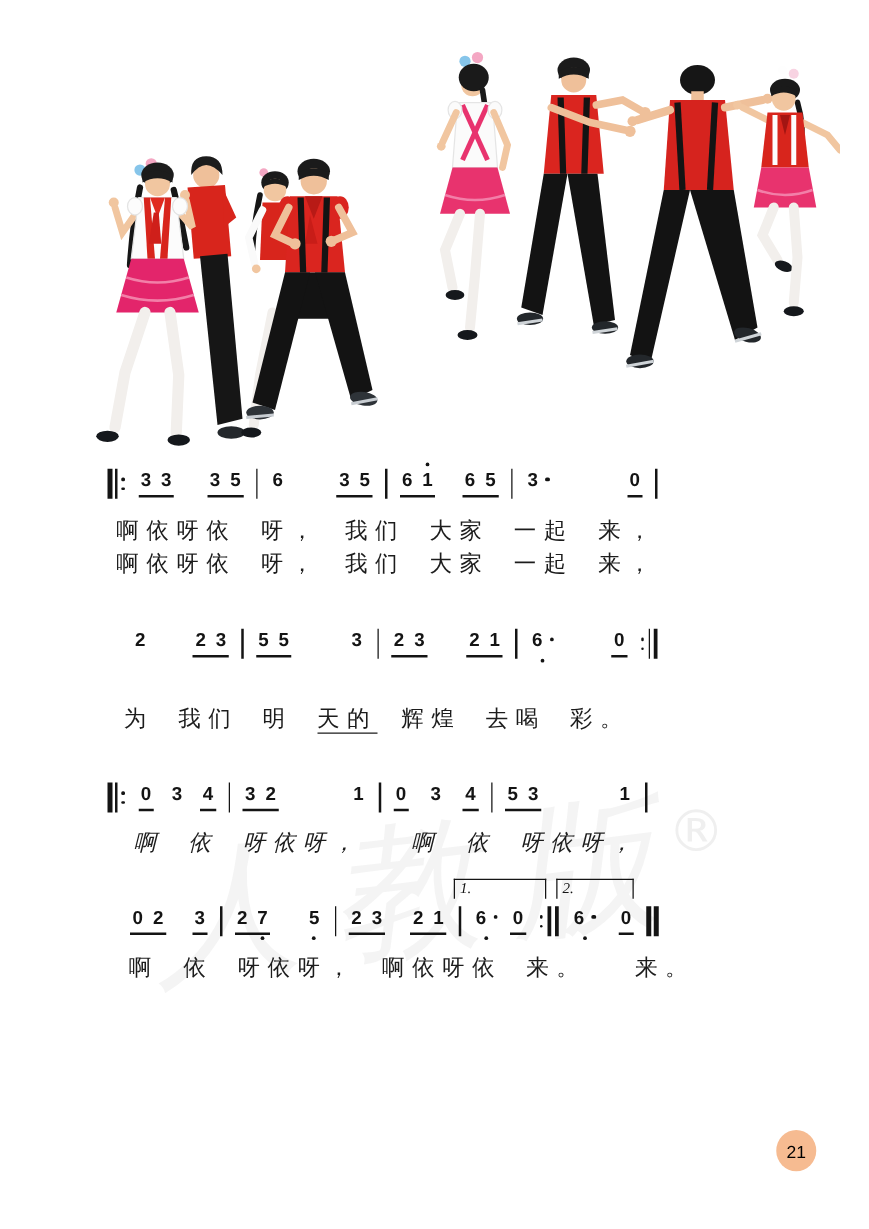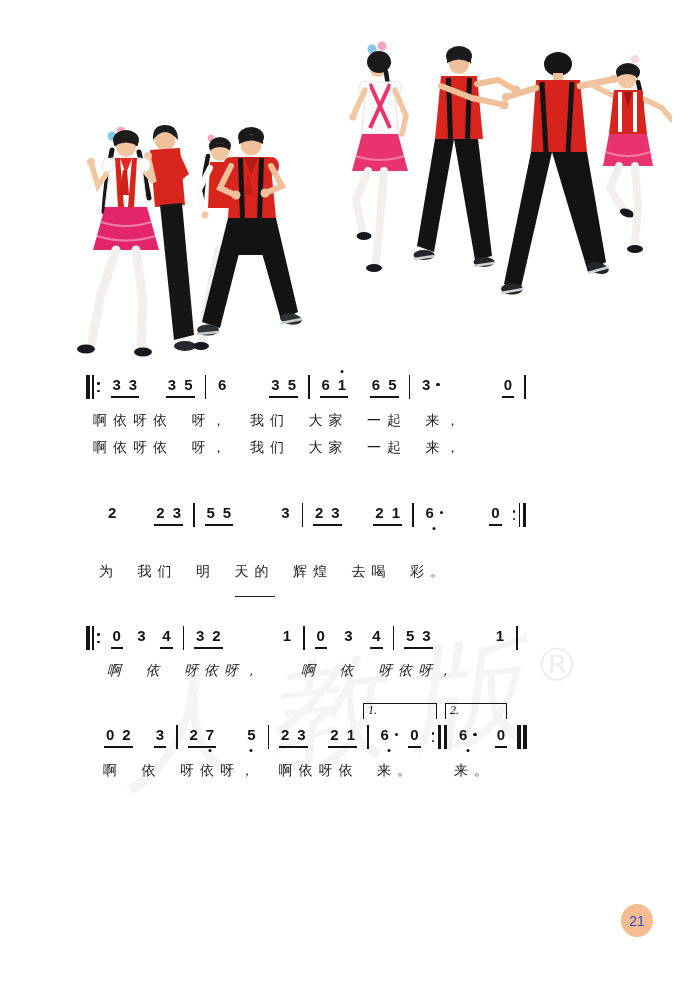--- a/index.html
+++ b/index.html
@@ -31,32 +31,32 @@
   .bar{display:flex;align-items:center;gap:2.5px;height:24px;margin:0 1px;}
   .bl-thin{width:1.5px;height:24px;background:#141414;}
   .bl-thick{width:3.5px;height:24px;background:#141414;}
   .rdots{display:flex;flex-direction:column;gap:5px;margin:0 1px;}
   .rdots i{width:2.5px;height:2.5px;border-radius:50%;background:#141414;}
   .volta{position:absolute;top:-22px;height:16px;border-top:1.5px solid #141414;
          border-left:1.5px solid #141414;border-right:1.5px solid #141414;box-sizing:border-box;}
   .volta-label{display:block;font:italic 12px "Liberation Serif",serif;color:#141414;
                padding:0 0 0 4px;margin-top:-1px;}
   .lyricline{position:absolute;white-space:pre;font-family:"Liberation Serif","DejaVu Serif",serif;
-             font-size:14px;letter-spacing:6px;word-spacing:9px;color:#1c1c1c;}
-  .lyr.u{border-bottom:1.5px solid #1c1c1c;padding-bottom:17px;}
+             font-size:18px;letter-spacing:6px;word-spacing:9px;color:#1c1c1c;}
+  .lyr.u{border-bottom:1.5px solid #1c1c1c;padding-bottom:1px;}
 
   
   .photo{position:absolute;z-index:1;}
   #photo-left{left:22px;top:100px;}
   #photo-right{left:322px;top:24px;}
 
   
   .page-badge{position:absolute;left:621px;top:904px;width:32px;height:33px;border-radius:50%;
       background:#f6bb91;display:flex;align-items:center;justify-content:center;z-index:3;}
-  .page-badge span{font:14px "Liberation Sans",sans-serif;color:#1d4ed8;}
+  .page-badge span{font:14px "Liberation Sans",sans-serif;color:#000000;}
 </style>
 </head>
 <body>
 
 <div class="page">
 
   <div class="watermark">人教版</div>
   <div class="wm-reg">®</div>
 
   <svg id="photo-left" class="photo" width="300" height="265" viewBox="0 0 300 265">

